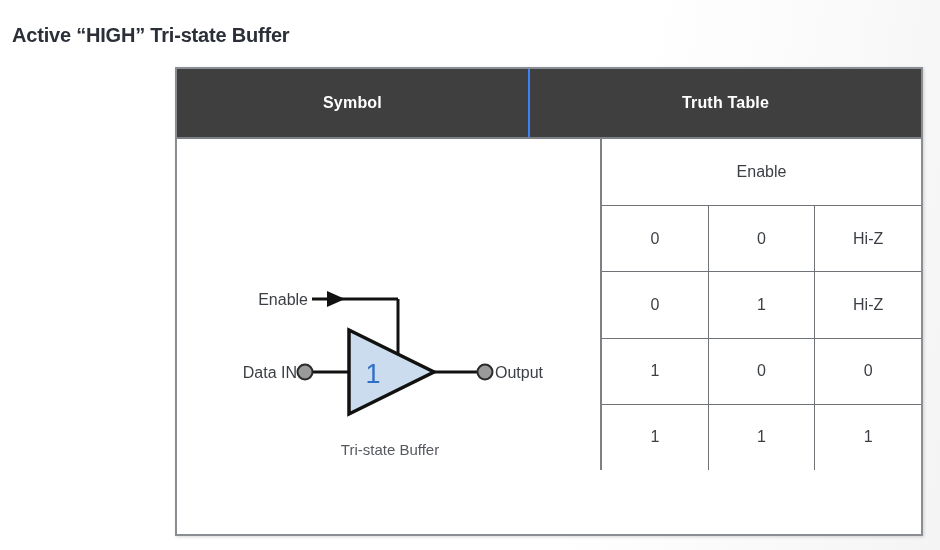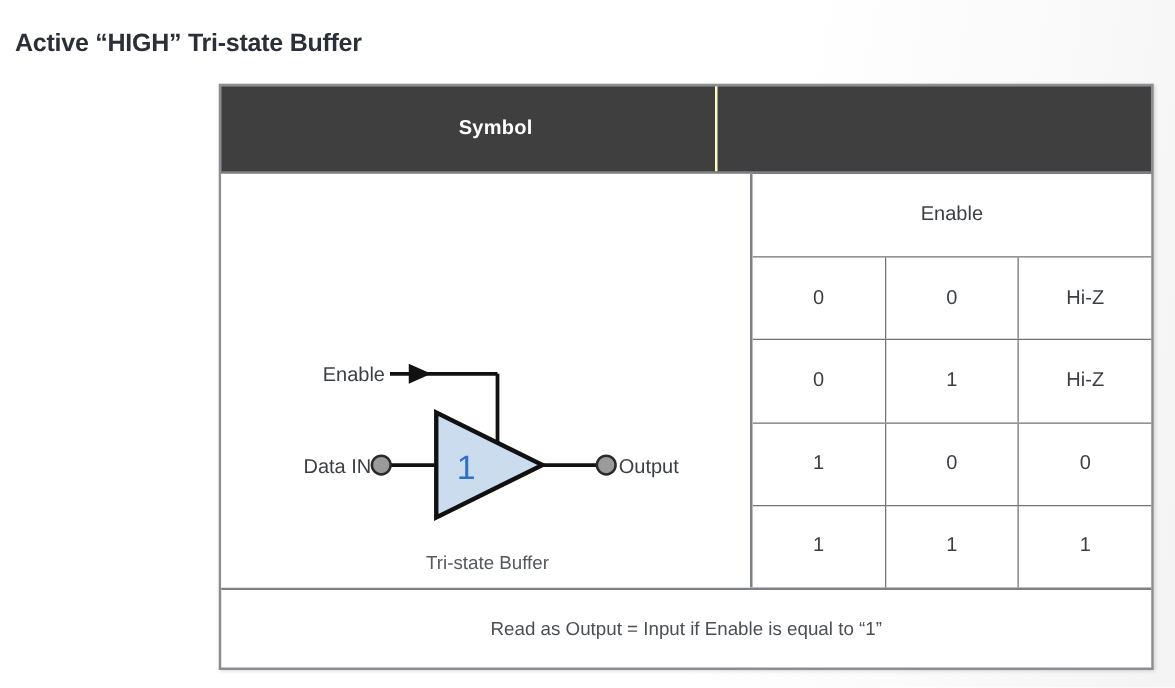--- a/index.html
+++ b/index.html
@@ -53,22 +53,21 @@
     display: flex;
     align-items: center;
     justify-content: center;
     color: #ffffff;
     font-size: 16px;
     font-weight: bold;
     letter-spacing: 0.2px;
   }
   .hdr-symbol {
     width: 353px;
-    border-right: 2px solid #fef9c3;
-    margin-left: 44px;
+    border-right: 2px solid #3b82f6;
   }
   .hdr-truth {
     flex: 1;
   }
 
   
   .card-body {
     display: flex;
     height: 331px;
   }
@@ -125,20 +124,21 @@
 </style>
 </head>
 <body>
 
 <div id="page-title">Active “HIGH” Tri-state Buffer</div>
 
 <div id="spec-card">
 
   <div class="card-header">
     <div class="hdr-cell hdr-symbol">Symbol</div>
+    <div class="hdr-cell hdr-truth">Truth Table</div>
   </div>
 
   <div class="card-body">
 
     <div class="symbol-pane">
       <svg id="buffer-symbol" width="425" height="331" viewBox="0 0 425 331">
 
         <line class="wire" x1="135" y1="160" x2="221" y2="160"></line>
         <polygon points="150,152 168,160 150,168" fill="#111111"></polygon>
         <line class="wire" x1="221" y1="160" x2="221" y2="216"></line>
@@ -186,15 +186,14 @@
 
       <div class="tt-row">
         <div class="tt-cell">1</div>
         <div class="tt-cell">1</div>
         <div class="tt-cell">1</div>
       </div>
 
     </div>
   </div>
 
-  <div class="card-footer">Read as Output = Input if Enable is equal to “1”</div>
 
 </div>
 
 </body></html>

